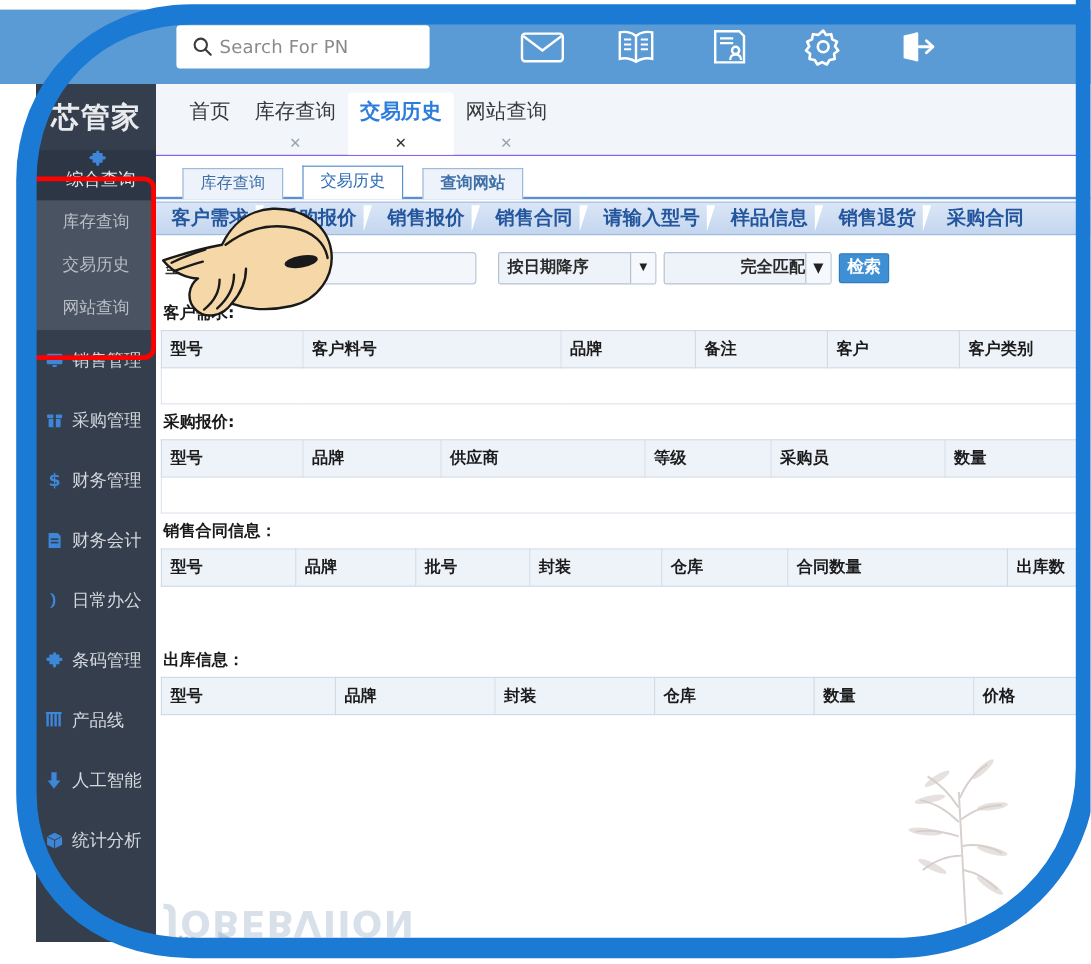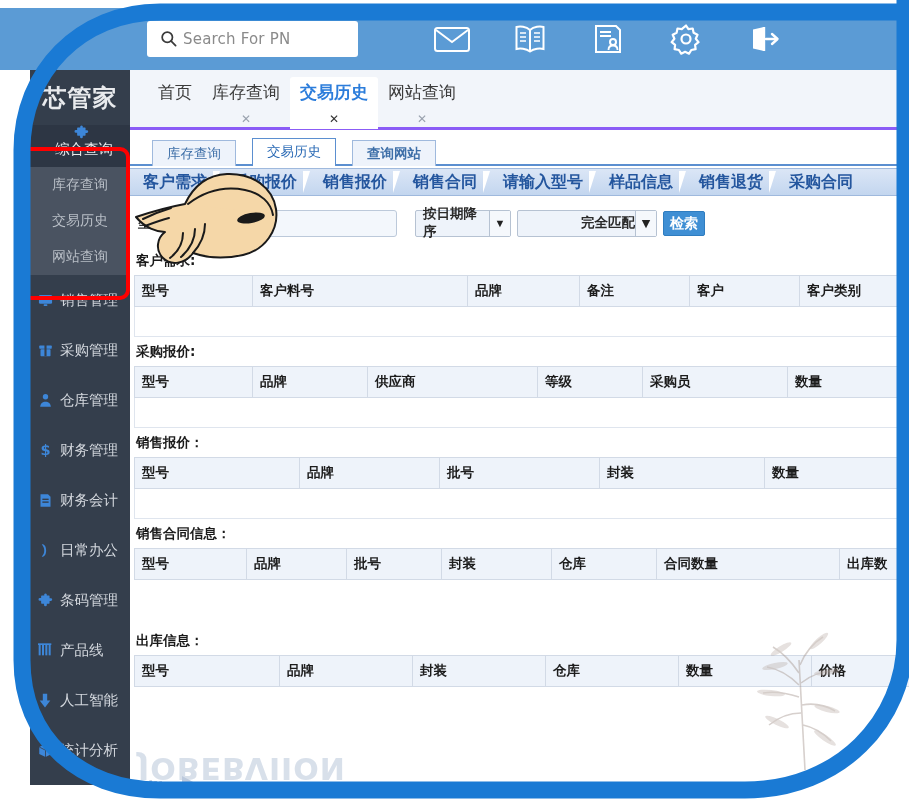--- a/index.html
+++ b/index.html
@@ -162,21 +162,21 @@
     background: #ffffff;
     overflow: hidden;
   }
 
   
   #tabbar {
     position: absolute;
     left: 0; top: 0;
     width: 779px; height: 60px;
     background: #f2f5fa;
-    border-bottom: 3px solid #8b5cf6;
+    border-bottom: 1px solid #8b5cf6;
   }
   #tabbar-row {
     display: flex;
     align-items: flex-start;
     padding-left: 18px;
     padding-top: 7px;
   }
   .btab {
     position: relative;
     padding: 4px 10px 0 10px;
@@ -311,21 +311,21 @@
   }
   .sel .txt { flex: 1; }
   .sel .arrowbox {
     width: 21px; height: 25px;
     border-left: 1px solid #b6c2d2;
     background: #f5f8fc;
     display:flex; align-items:center; justify-content:center;
     font-size: 11px;
     color: #222;
   }
-  #sel-order { width: 96px; margin-left: 12px; font-family: Liberation Serif, serif;}
+  #sel-order { width: 132px; margin-left: 12px; font-family: Liberation Serif, serif;}
   #sel-match { width: 140px; text-align: right; }
   #search-btn {
     height: 25px;
     background: #3f8fd4;
     color: #fff;
     font-size: 14px;
     font-weight: bold;
     border: 1px solid #2f7dc0;
     border-radius: 2px;
     padding: 0 6px;
@@ -538,29 +538,20 @@
         </div>
         <div class="nav-item">
           <span class="ico">
             <svg width="15" height="15" viewBox="0 0 24 24" fill="#3d86d8">
                 <rect x="2" y="4" width="20" height="5" rx="1"></rect>
                 <rect x="4" y="10" width="16" height="11" rx="1"></rect>
                 <rect x="10.3" y="3" width="3.4" height="18" fill="#343e4c"></rect>
               </svg>
           </span>
           <span>采购管理</span>
-        </div>
-        <div class="nav-item">
-          <span class="ico">
-            <svg width="15" height="15" viewBox="0 0 24 24" fill="#3d86d8">
-                <circle cx="12" cy="6" r="4.3"></circle>
-                <path d="M3.5 22 c0-5 4-8 8.5-8 s8.5 3 8.5 8 z"></path>
-              </svg>
-          </span>
-          <span>仓库管理</span>
         </div>
         <div class="nav-item">
           <span class="ico">
             <svg width="15" height="16" viewBox="0 0 16 22">
                 <text x="8" y="18" font-size="20" font-weight="bold" fill="#3d86d8" text-anchor="middle" font-family="DejaVu Sans">$</text>
               </svg>
           </span>
           <span>财务管理</span>
         </div>
         <div class="nav-item">
@@ -740,46 +731,20 @@
             </tr>
               </thead>
             <tbody>
                 <tr>
                   <td colspan="6"></td>
                 </tr>
               </tbody>
           </table>
         </div>
 
-        <div class="sec">
-          <div class="sec-title">销售报价：</div>
-          <table class="rtbl">
-            <colgroup>
-                <col style="width:165px">
-                <col style="width:140px">
-                <col style="width:160px">
-                <col style="width:165px">
-                <col style="width:155px">
-              </colgroup>
-            <thead>
-                <tr>
-              <th>型号</th>
-              <th>品牌</th>
-              <th>批号</th>
-              <th>封装</th>
-              <th>数量</th>
-            </tr>
-              </thead>
-            <tbody>
-                <tr>
-                  <td colspan="5"></td>
-                </tr>
-              </tbody>
-          </table>
-        </div>
 
         <div class="sec">
           <div class="sec-title">销售合同信息：</div>
           <table class="rtbl">
             <colgroup>
                 <col style="width:112px">
                 <col style="width:100px">
                 <col style="width:95px">
                 <col style="width:110px">
                 <col style="width:105px">

